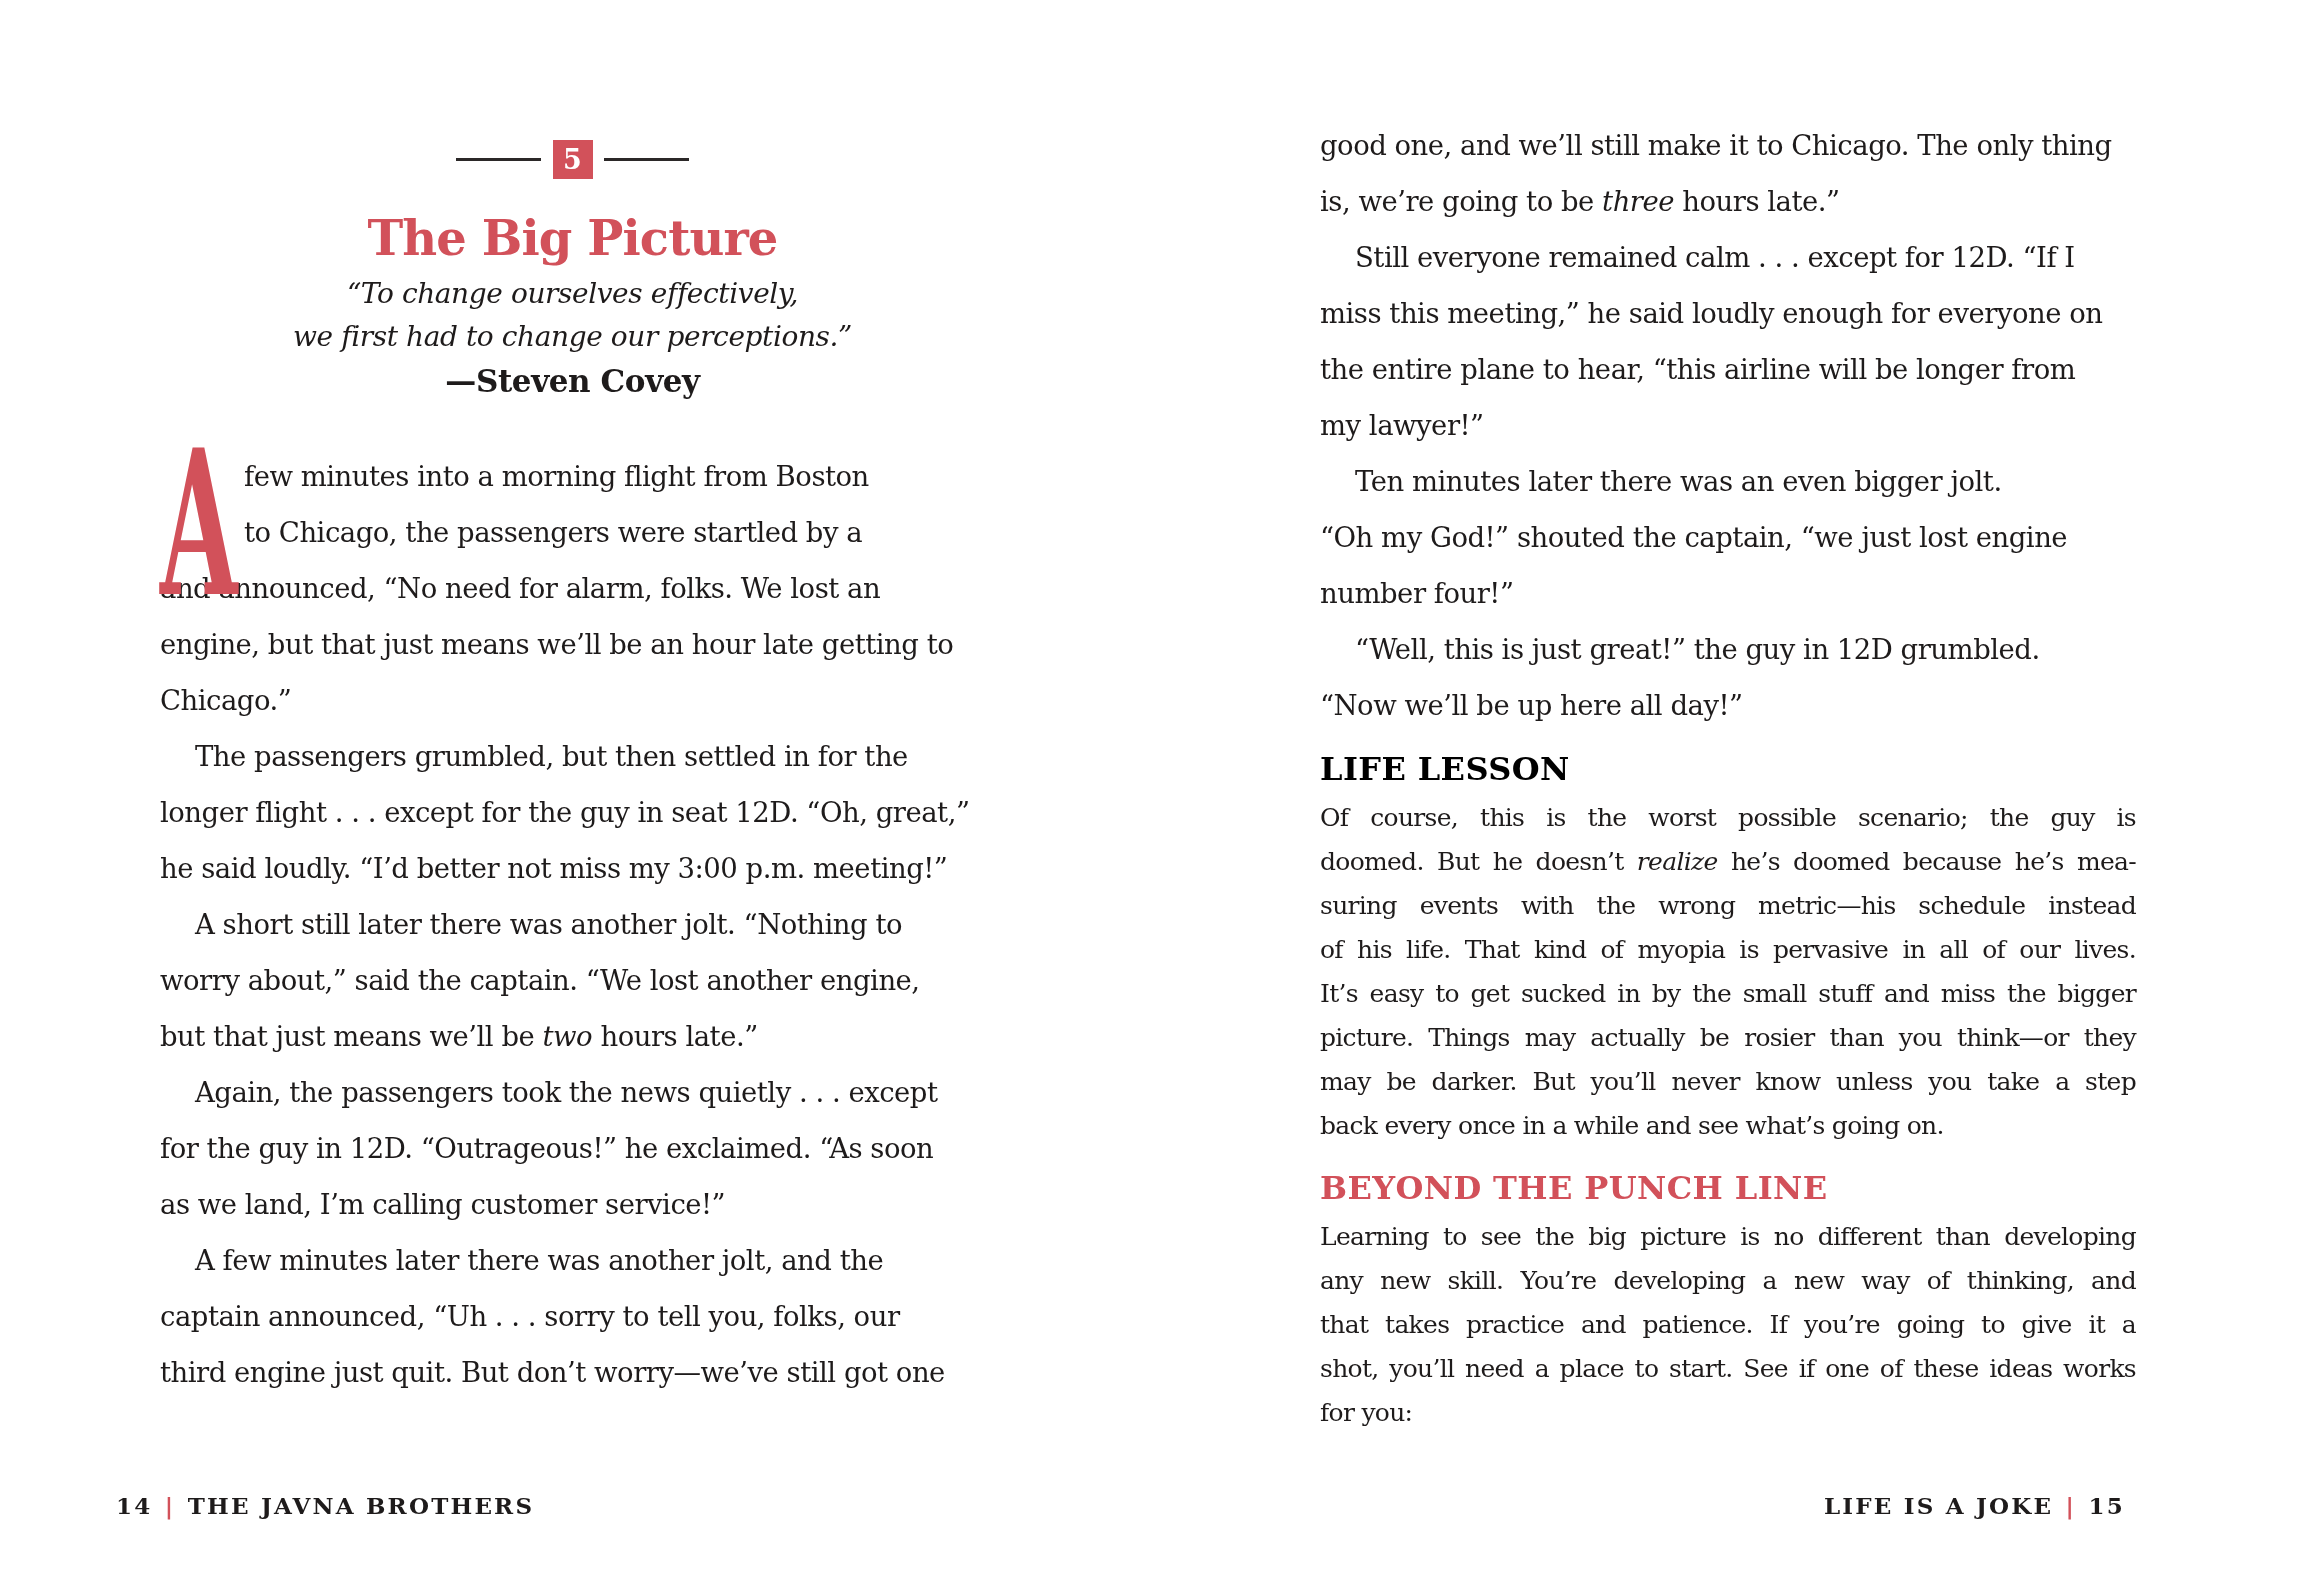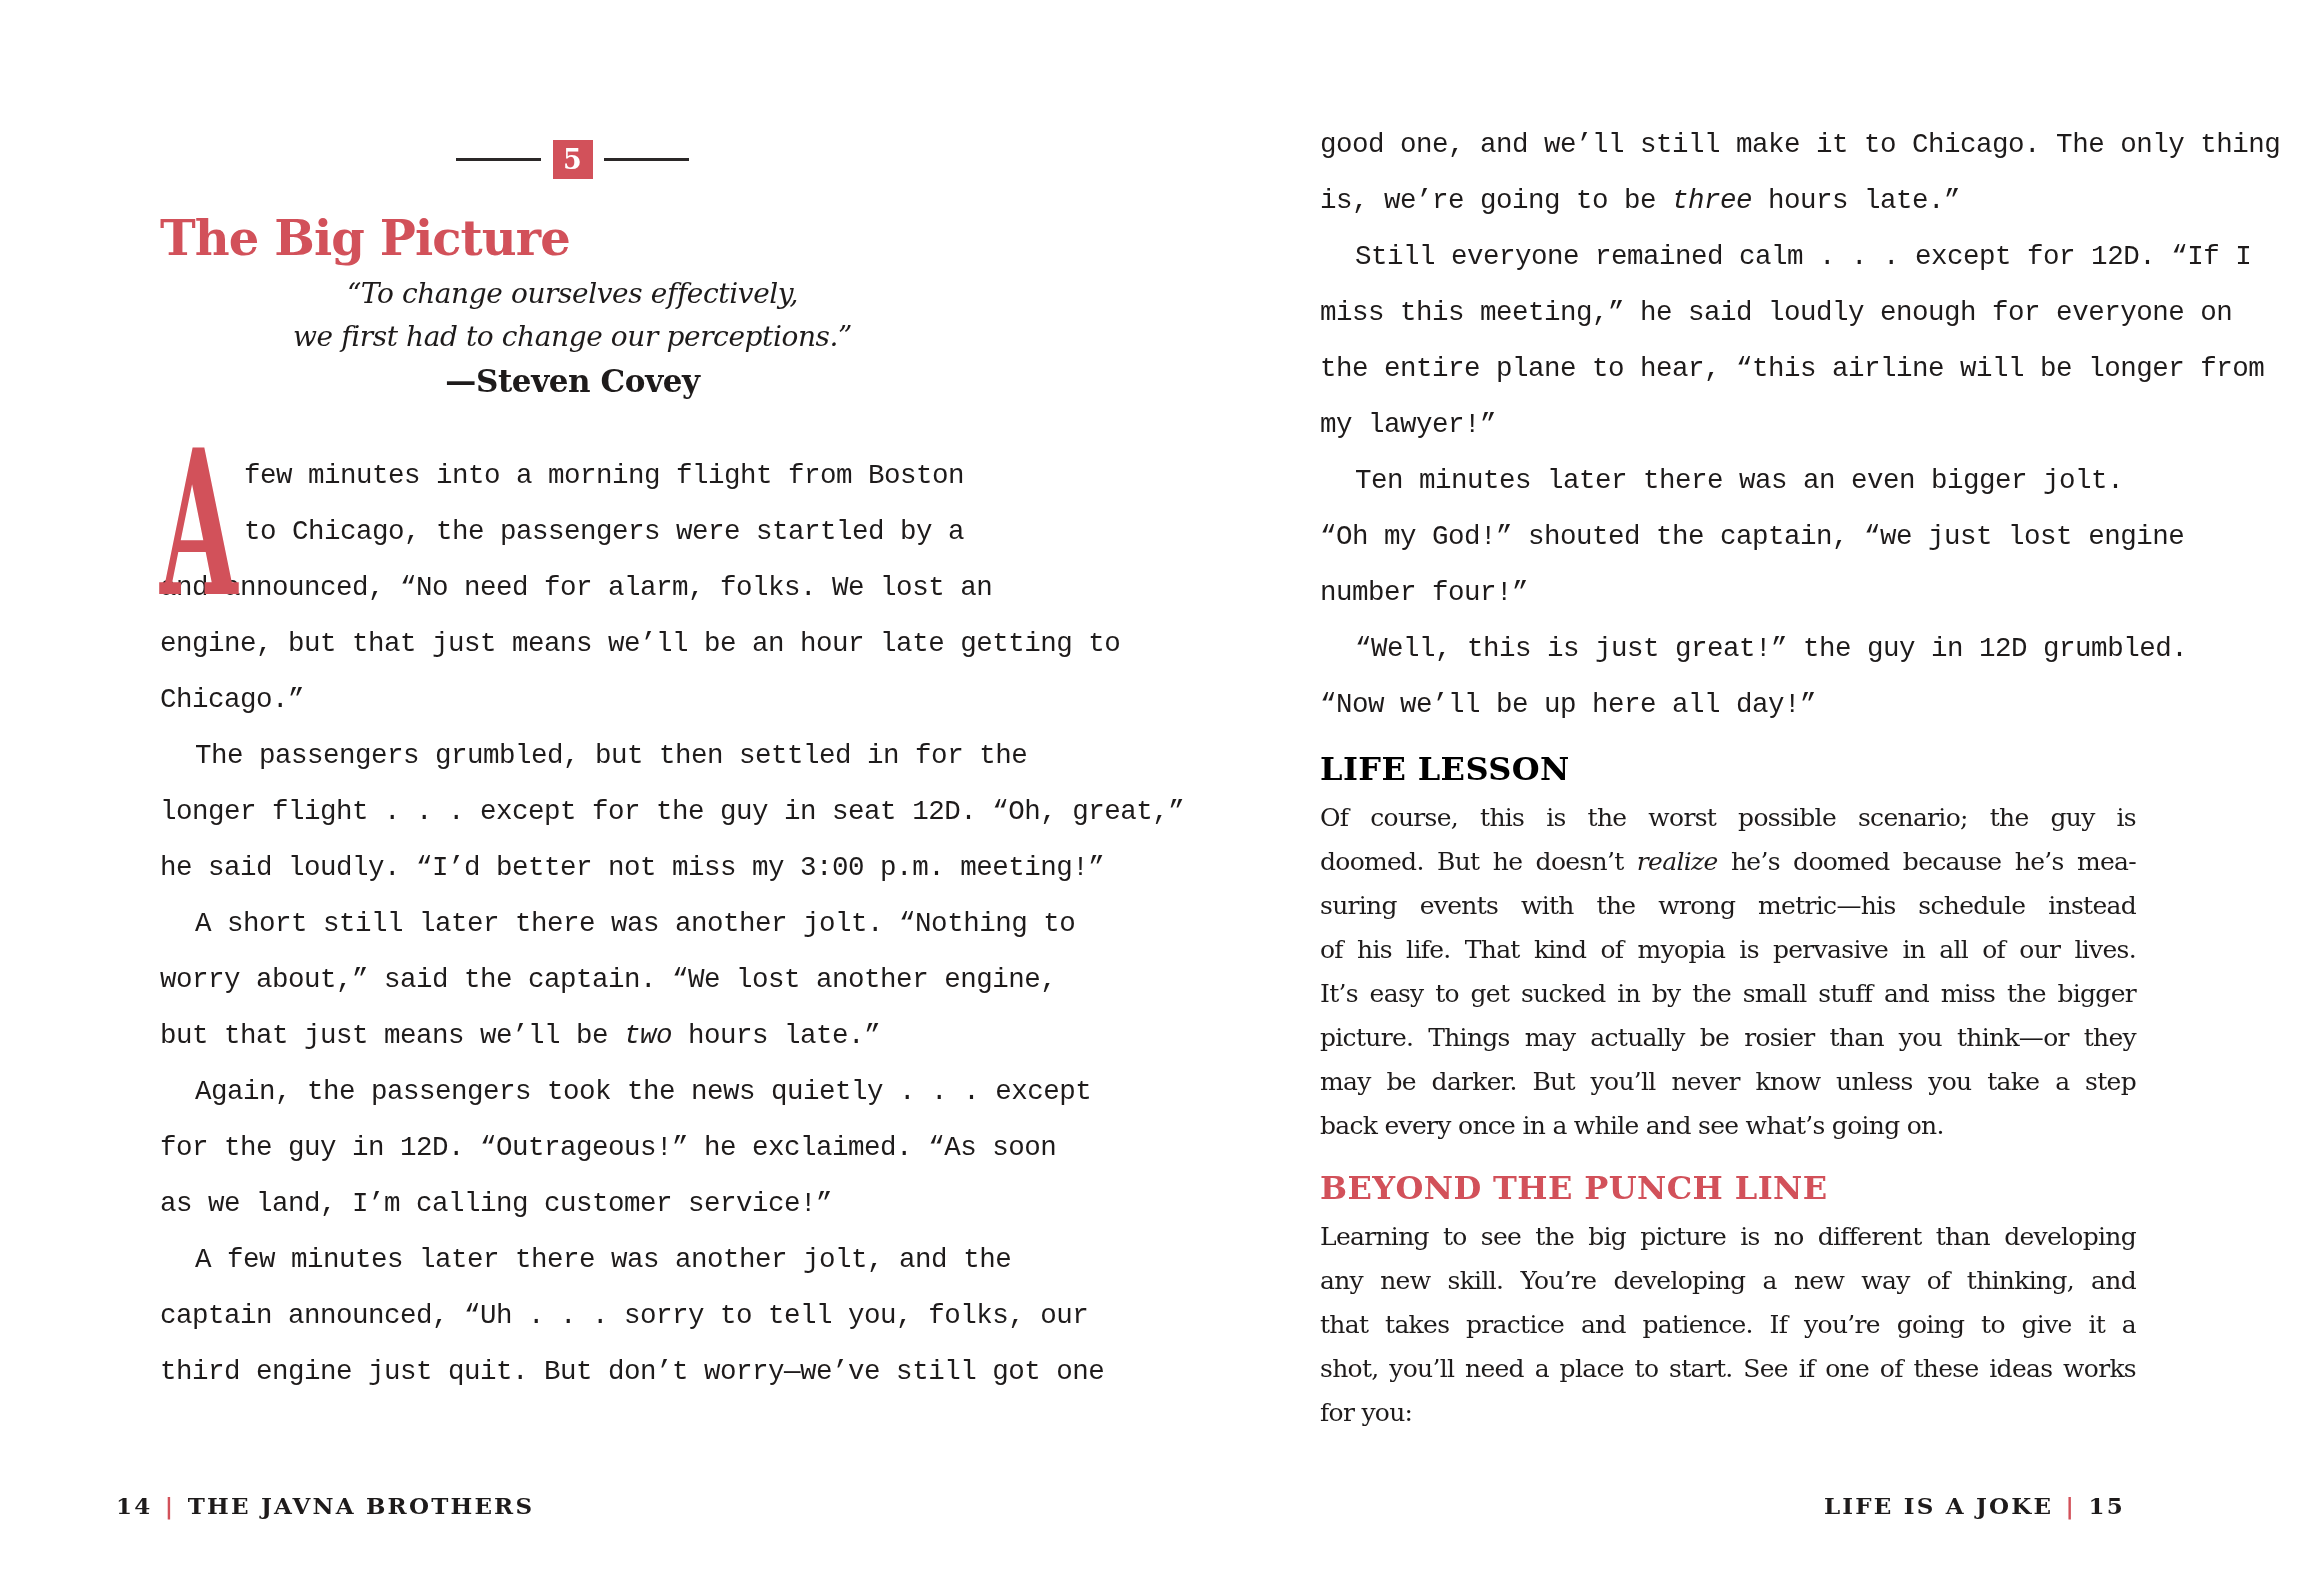--- a/index.html
+++ b/index.html
@@ -7,31 +7,31 @@
           font-family:"DejaVu Serif", serif;color:#1e1b1b;}
   .page{position:absolute;top:0;height:100%;}
   .page.left{left:160px;width:825px;}
   .page.right{left:1320px;width:816px;}
 
   
   .ornament{position:absolute;top:140px;left:0;width:100%;display:flex;align-items:center;justify-content:center;gap:11.5px;}
   .orn-rule{width:85px;height:2.7px;background:#2b2828;}
   .chapter-num{width:40px;height:39px;display:flex;align-items:center;justify-content:center;
                color:#ffffff;font-weight:bold;font-size:27px;}
-  .title{position:absolute;top:177px;left:0;width:100%;
+  .title{position:absolute;top:177px;left:0;width:100%;text-align:center;
          font-weight:bold;font-size:48px;line-height:59px;letter-spacing:-0.9px;}
   .epigraph{position:absolute;top:272px;left:0;width:100%;text-align:center;
             font-style:italic;font-size:28px;line-height:43px;letter-spacing:-0.4px;}
   .ep-attr{font-style:normal;font-weight:bold;font-size:31px;margin-top:1.8px;}
 
   
   .body{position:absolute;left:0;width:100%;font-size:27.5px;letter-spacing:-0.5px;}
   .body.left-body{top:448px;}
   .body.right-body{top:117px;}
-  .tl{height:56px;line-height:56px;white-space:nowrap;font-family:Liberation Mono, monospace;}
+  .tl{height:56px;line-height:56px;white-space:nowrap;}
   .tl.narrow{padding-left:84px;}
   .tl.indent{padding-left:35px;}
   .dropcap{position:absolute;left:0;top:-42px;font-size:200px;line-height:normal;font-weight:bold;
            transform:scaleX(0.5);transform-origin:0 0;display:block;}
 
   
   .lesson{position:absolute;left:0;width:100%;}
   .lesson.sec-0{top:750px;}
   .lesson.sec-1{top:1169px;}
   .sec-heading{font-weight:bold;font-size:32px;line-height:39px;letter-spacing:0.4px;margin-bottom:7px;}

